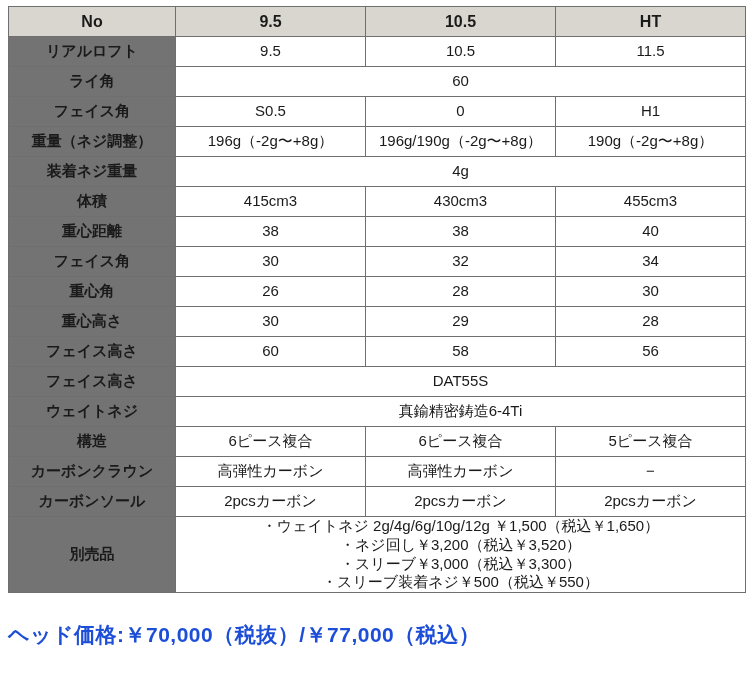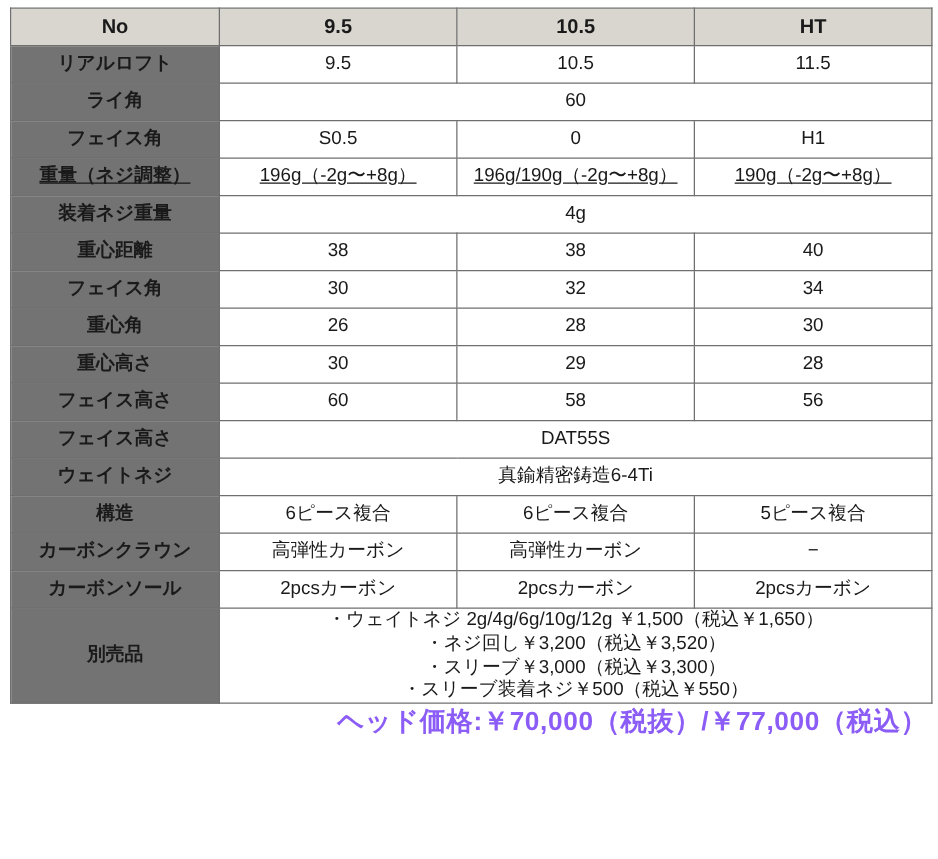--- a/index.html
+++ b/index.html
@@ -57,28 +57,28 @@
   td.options {
     text-align: left;
     padding: 8px 0 8px 14px;
     font-size: 14.5px;
     line-height: 1.55;
     height: 96px;
     margin-left: 34px;
   }
   td.options .opt-line { white-space: nowrap; }
   .price {
-    text-align: right;
+    text-align: left;
     font-size: 21px;
     font-weight: bold;
     letter-spacing: 0.5px;
-    margin-top: 0;
-    color: #8b5cf6;
+    margin-top: 28px;
+    color: #1d4ed8;
   }
-  .row-tall td { height: 33px; text-decoration: underline; }
+  .row-tall td { height: 33px; }
 </style>
 </head>
 <body>
 
 <div class="page">
   <table class="spec">
     <thead>
       <tr>
         <th class="head label">No</th>
         <th class="head val">9.5</th>
@@ -105,20 +105,26 @@
       </tr>
       <tr class="row-tall">
         <td class="label">重量（ネジ調整）</td>
         <td class="val small-note">196g（-2g〜+8g）</td>
         <td class="val small-note">196g/190g（-2g〜+8g）</td>
         <td class="val small-note">190g（-2g〜+8g）</td>
       </tr>
       <tr>
         <td class="label">装着ネジ重量</td>
         <td class="val" colspan="3">4g</td>
+      </tr>
+      <tr>
+        <td class="label">体積</td>
+        <td class="val">415cm3</td>
+        <td class="val">430cm3</td>
+        <td class="val">455cm3</td>
       </tr>
       <tr>
         <td class="label">重心距離</td>
         <td class="val">38</td>
         <td class="val">38</td>
         <td class="val">40</td>
       </tr>
       <tr>
         <td class="label">フェイス角</td>
         <td class="val">30</td>

